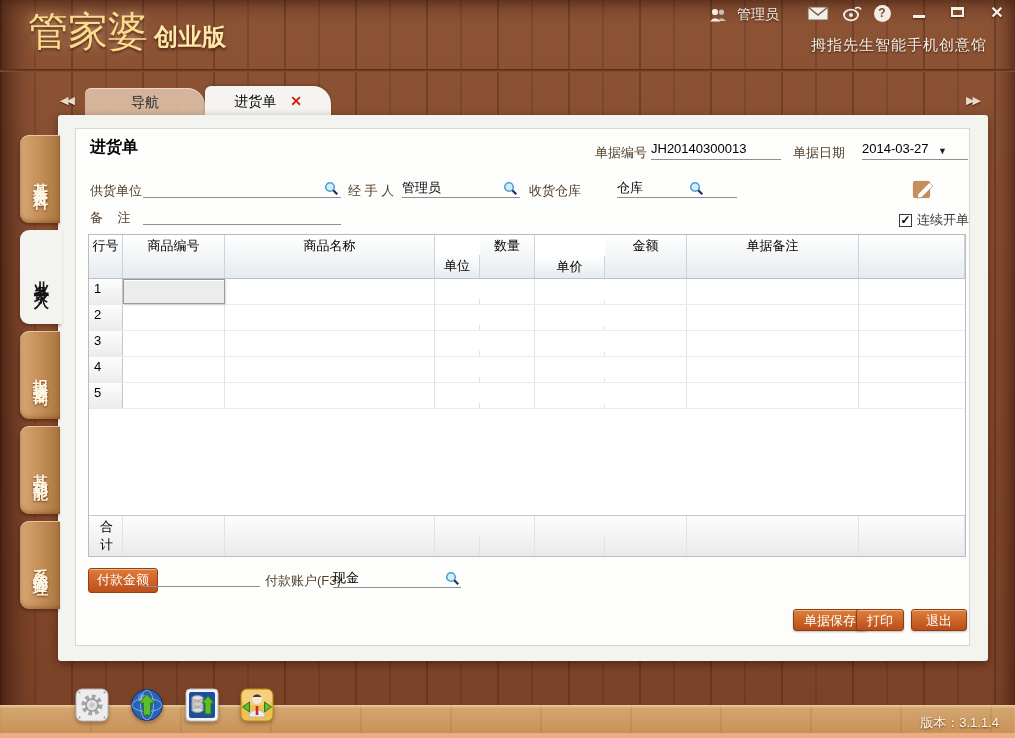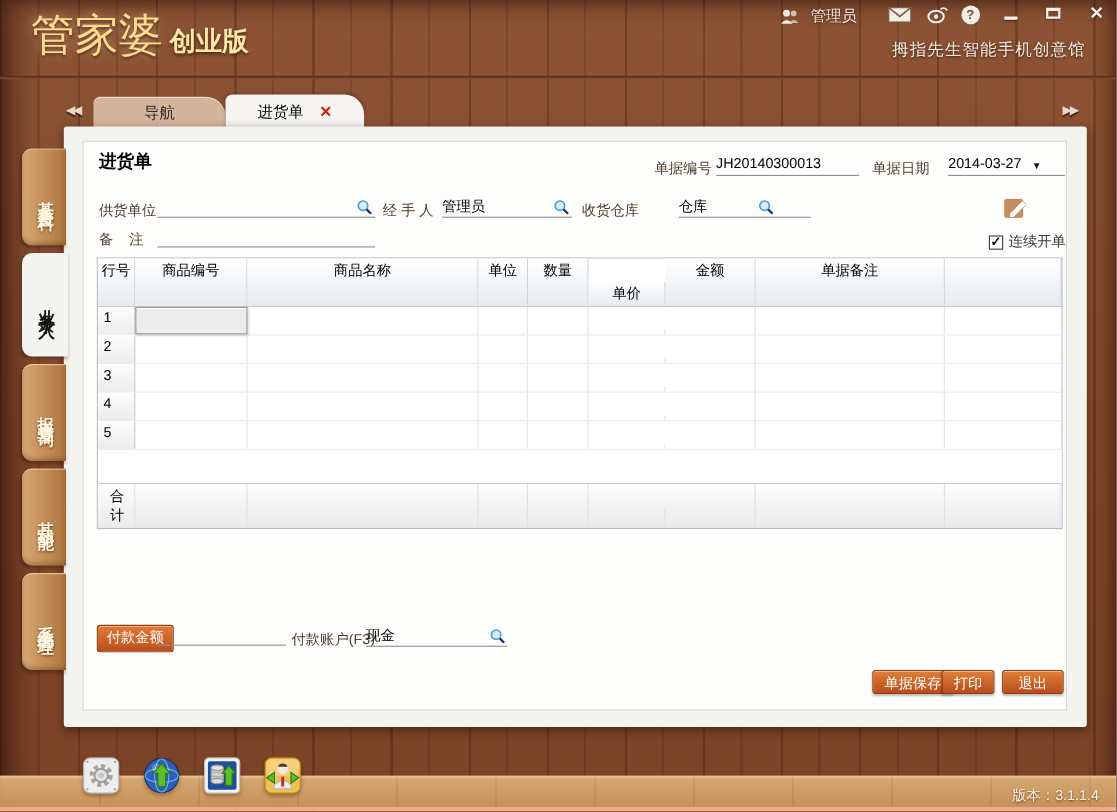--- a/index.html
+++ b/index.html
@@ -61,30 +61,30 @@
   .flabel{ position:absolute; font-size:13px; color:#53402c; white-space:pre;}
   .fvalue{ position:absolute; font-size:13px; color:#000; border-bottom:1px solid #8f8f8f; height:19px; cursor:text;}
   .mag{ position:absolute; width:15px; height:15px; cursor:pointer;}
   .ddarrow{ position:absolute; font-size:9px; color:#1a1a1a; cursor:pointer;}
   .editicon{ position:absolute; left:911px; top:176px; width:25px; height:25px; cursor:pointer;}
   .chkrow{ position:absolute; left:899px; top:211px; display:flex; align-items:center; gap:5px; cursor:pointer;}
   .chkbox{ width:13px; height:13px; background:#fff; border:1px solid #3a3a3a; font-size:12px; line-height:11px;
     text-align:center; color:#000; font-weight:bold;}
   .chklabel{ font-size:13px; color:#3a3a3a;}
   
-  .gtable{ position:absolute; left:88px; top:234px; width:878px; height:247px; background:#fff;
+  .gtable{ position:absolute; left:88px; top:234px; width:878px; height:323px; background:#fff;
     border:1px solid #b6bcc4; display:flex; flex-direction:column;}
   .grow{ display:flex; flex:0 0 22px; border-bottom:1px solid #e7ebee;}
   .grow.header{ border-bottom:1px solid #b9c1ca;}
   .gcell{ border-right:1px solid #dde3e8; font-size:13px; color:#000; overflow:hidden; padding:2px 3px;}
   .header .gcell{ background:linear-gradient(180deg,#ffffff,#e7ebef); border-right:1px solid #ccd3da;
     text-align:center; padding-top:2px;}
   .rownum{ background:linear-gradient(180deg,#fdfdfd,#ececec); border-right:1px solid #c6c6c6; padding-left:5px;}
   .header .rownum{ text-align:center; padding-left:3px;}
-  .c0{width:34px;} .c1{width:102px;} .c2{width:210px;} .c3{width:45px;}
+  .c0{width:34px;} .c1{width:102px;} .c2{width:210px;} .c3{width:45px;margin-top:20px;}
   .c4{width:55px;} .c5{width:70px;margin-top:21px;} .c6{width:82px;} .c7{width:172px;}
   .cfill{ flex:1; border-right:none;}
   .selcell{ background:#ececec; border:1px solid #9a9a9a; box-shadow:inset 0 1px 0 #fff, 1px 1px 2px rgba(0,0,0,.15);}
   .gspacer{ flex:1; background:#fff;}
   .grow.total{ border-top:1px solid #c2c8ce; border-bottom:none; flex:0 0 21px;
     background:linear-gradient(180deg,#fdfdfd,#eaeaea);}
   .total .gcell{ border-right:1px solid #dde3e8; font-size:13px;text-align:center;}
   
   .badge{ position:absolute; left:88px; top:568px; padding:2px 8px 3px; font-size:13px; color:#fff;
     background:linear-gradient(180deg,#e07a38,#bc4f1c); border:1px solid #94400f; border-radius:3px;

